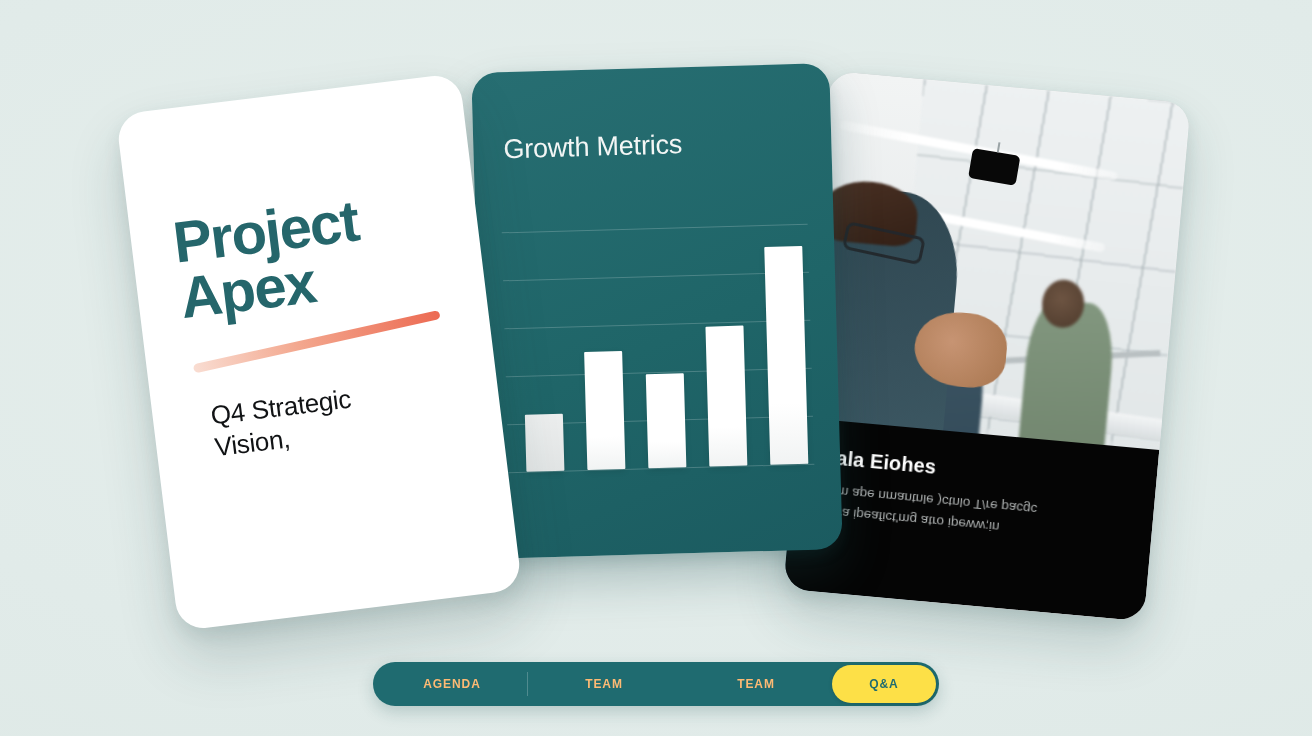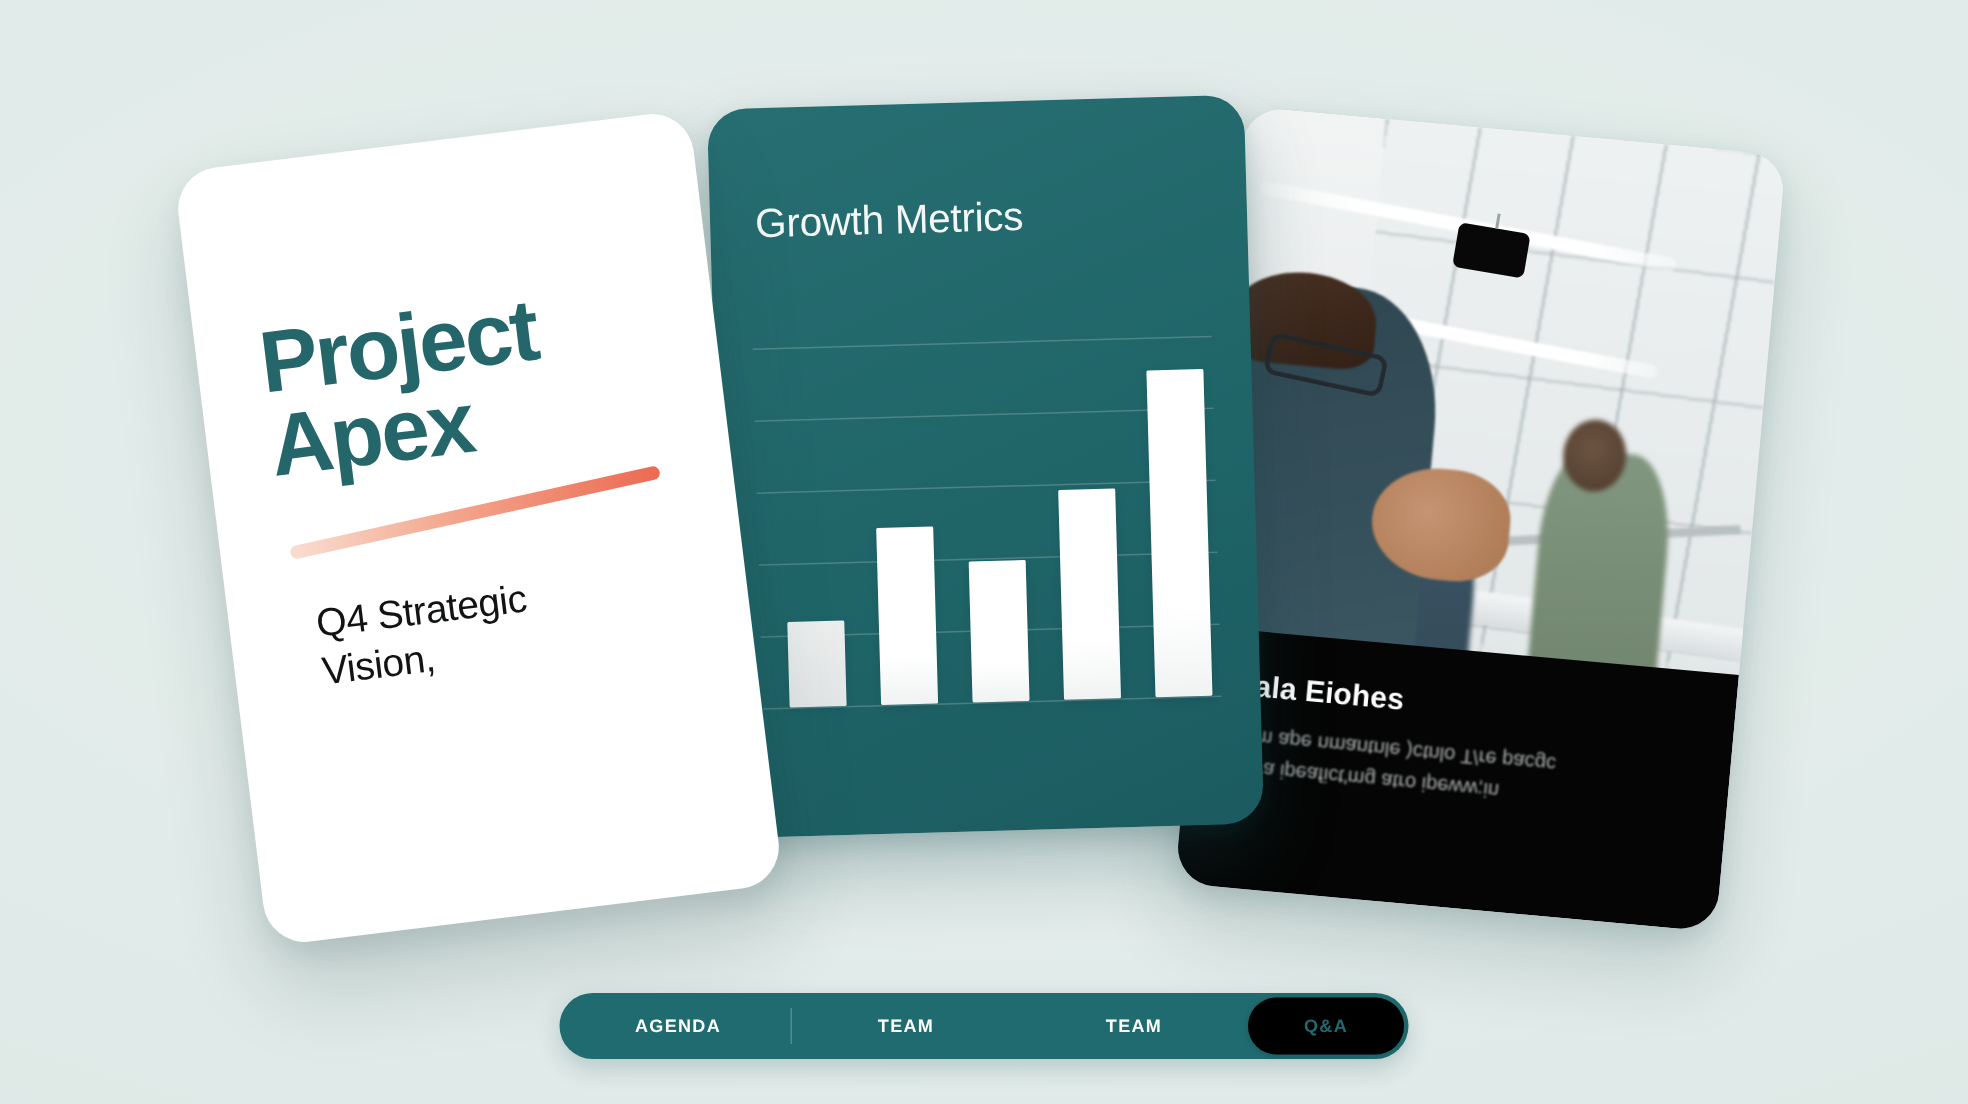--- a/index.html
+++ b/index.html
@@ -319,41 +319,41 @@
     border-radius: 22px;
     display: flex;
     align-items: center;
     box-shadow: 0 6px 16px rgba(28, 80, 82, 0.22);
     box-sizing: border-box;
     padding: 3px;
   }
   .nav-item {
     flex: 1;
     text-align: center;
-    color: #ffffff;
+    color: #fdba74;
     font-size: 12px;
     font-weight: 700;
     letter-spacing: 0.9px;
     line-height: 38px;
     height: 38px;
     position: relative;
     cursor: pointer;
     user-select: none;
   }
   .nav-item.divider-after:after {
     content: "";
     position: absolute;
     right: 0;
     top: 7px;
     width: 1px;
     height: 24px;
     background: rgba(255,255,255,0.22);
   }
   .nav-item.active {
-    background: #000000;
+    background: #fde047;
     color: #1f6b70;
     border-radius: 19px;
     box-shadow: 0 1px 4px rgba(0,0,0,0.14);
     flex: 0 0 104px;
   }
 </style>
 </head>
 <body>
 
 <div class="stage">

